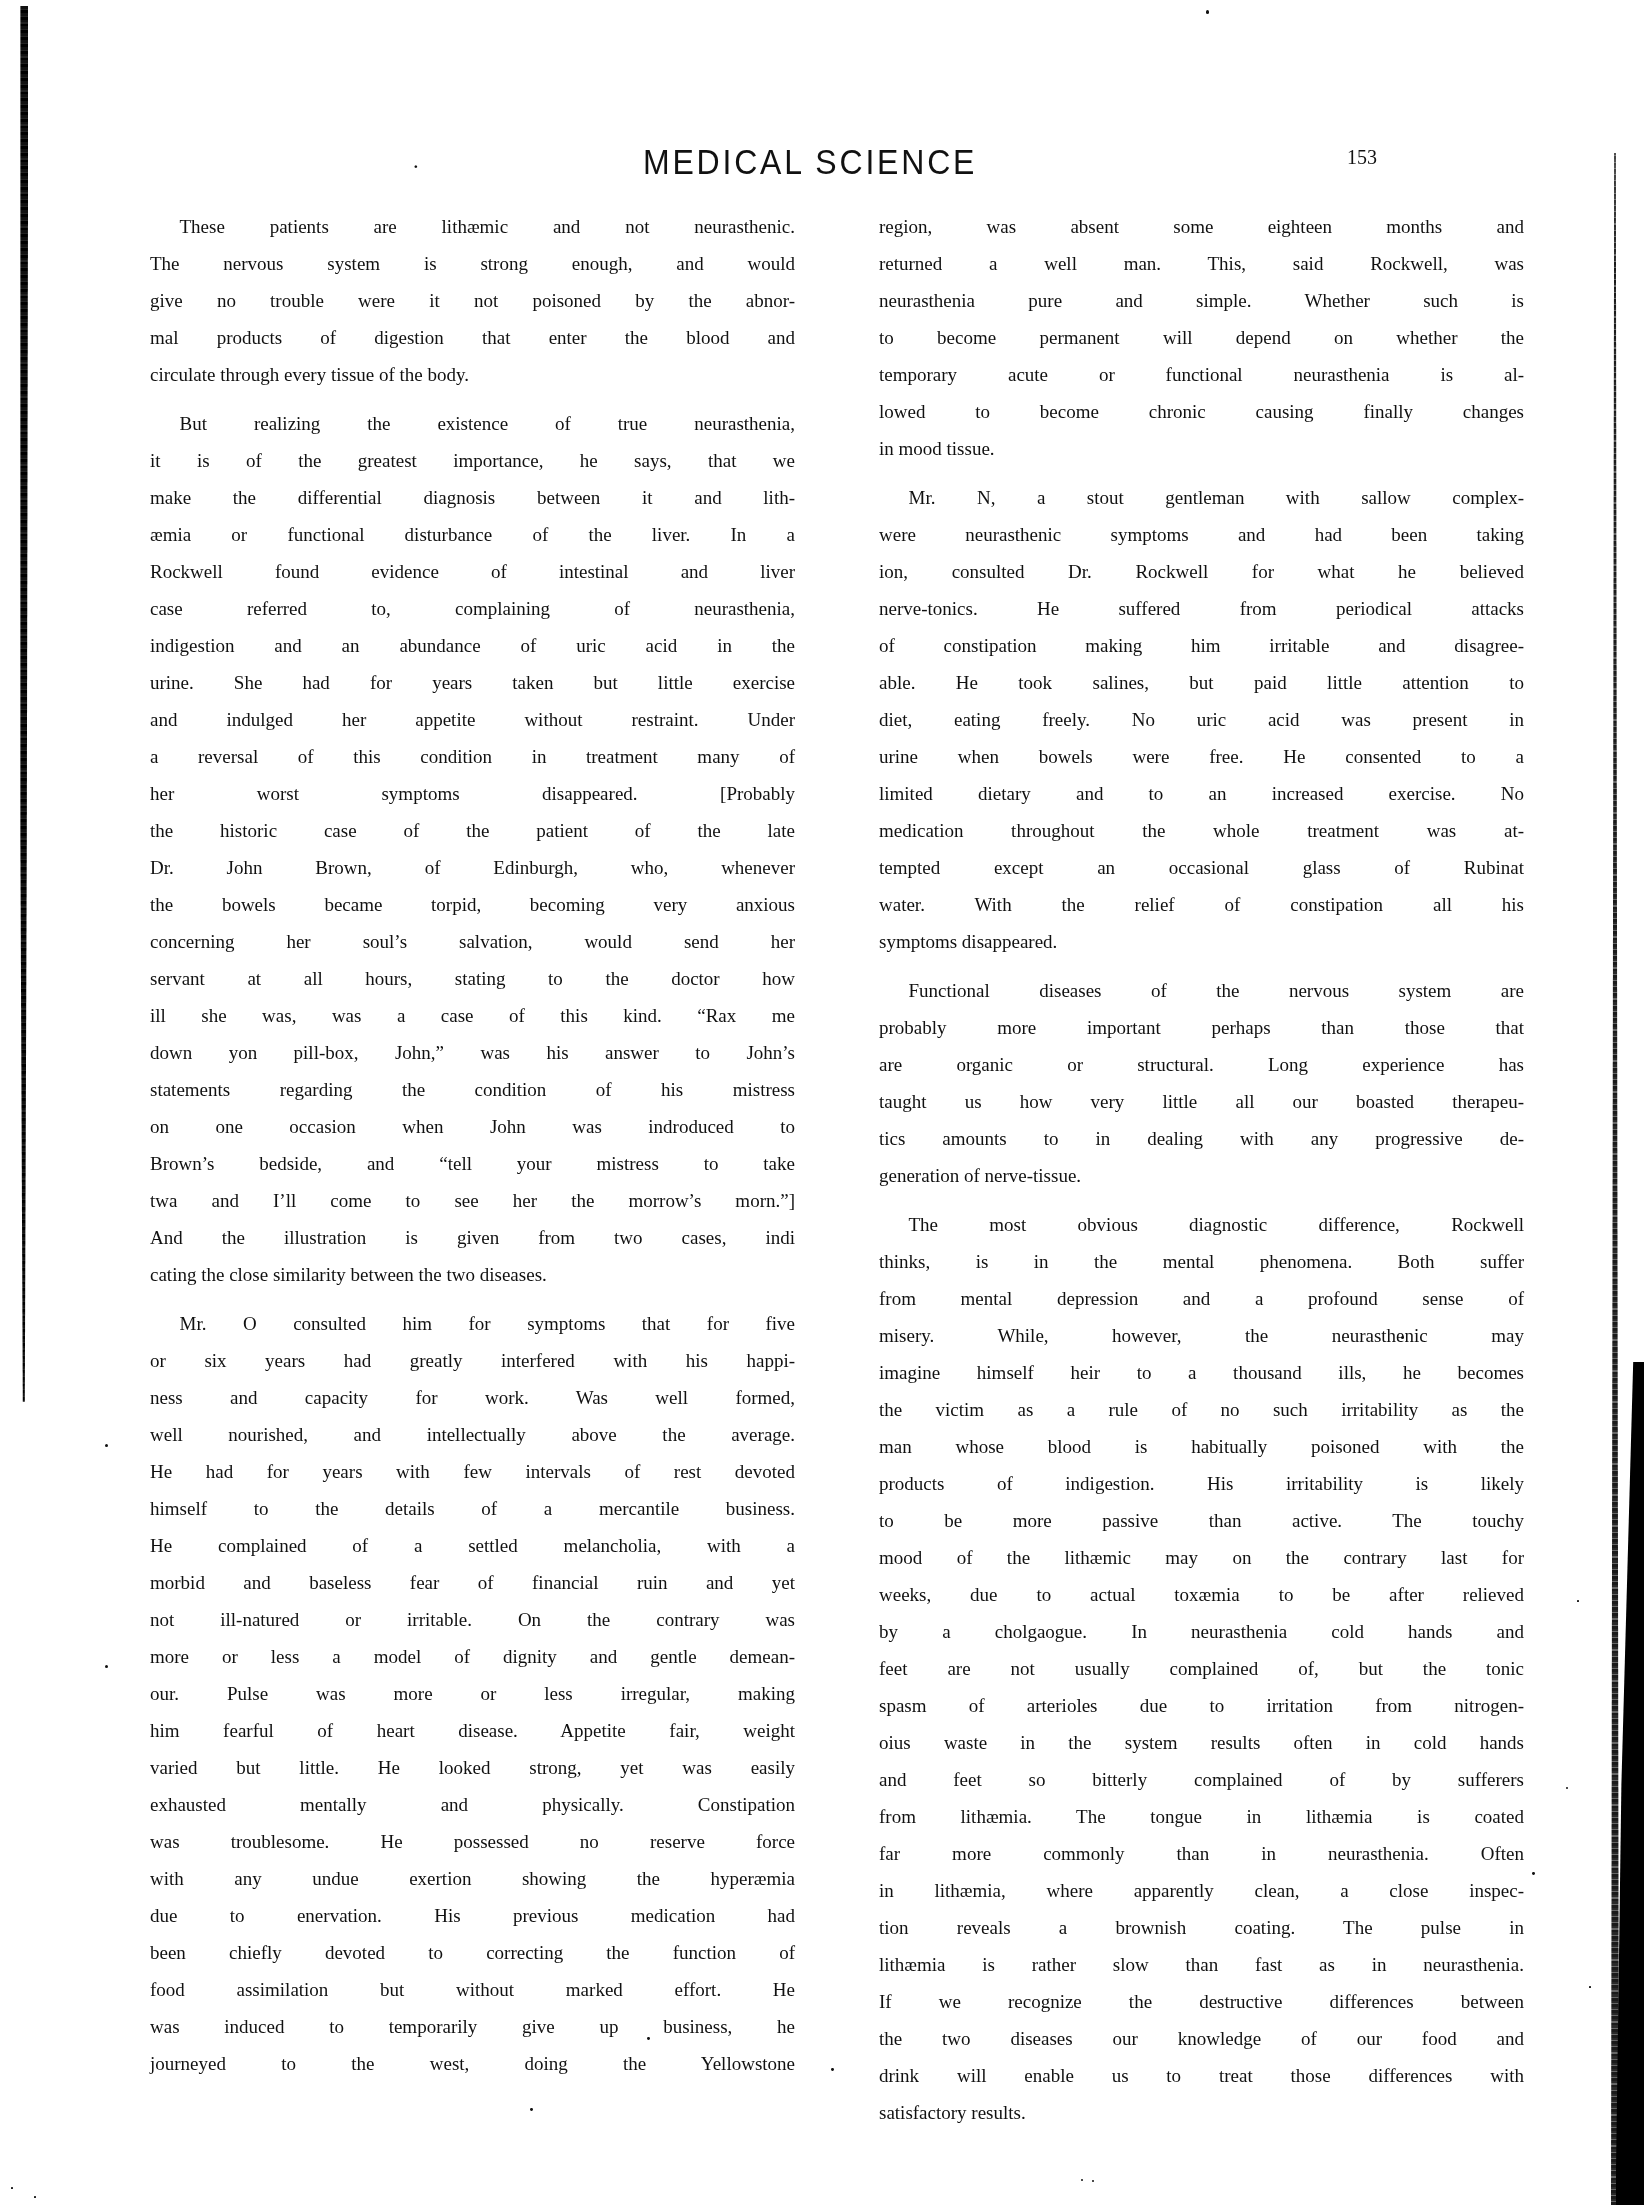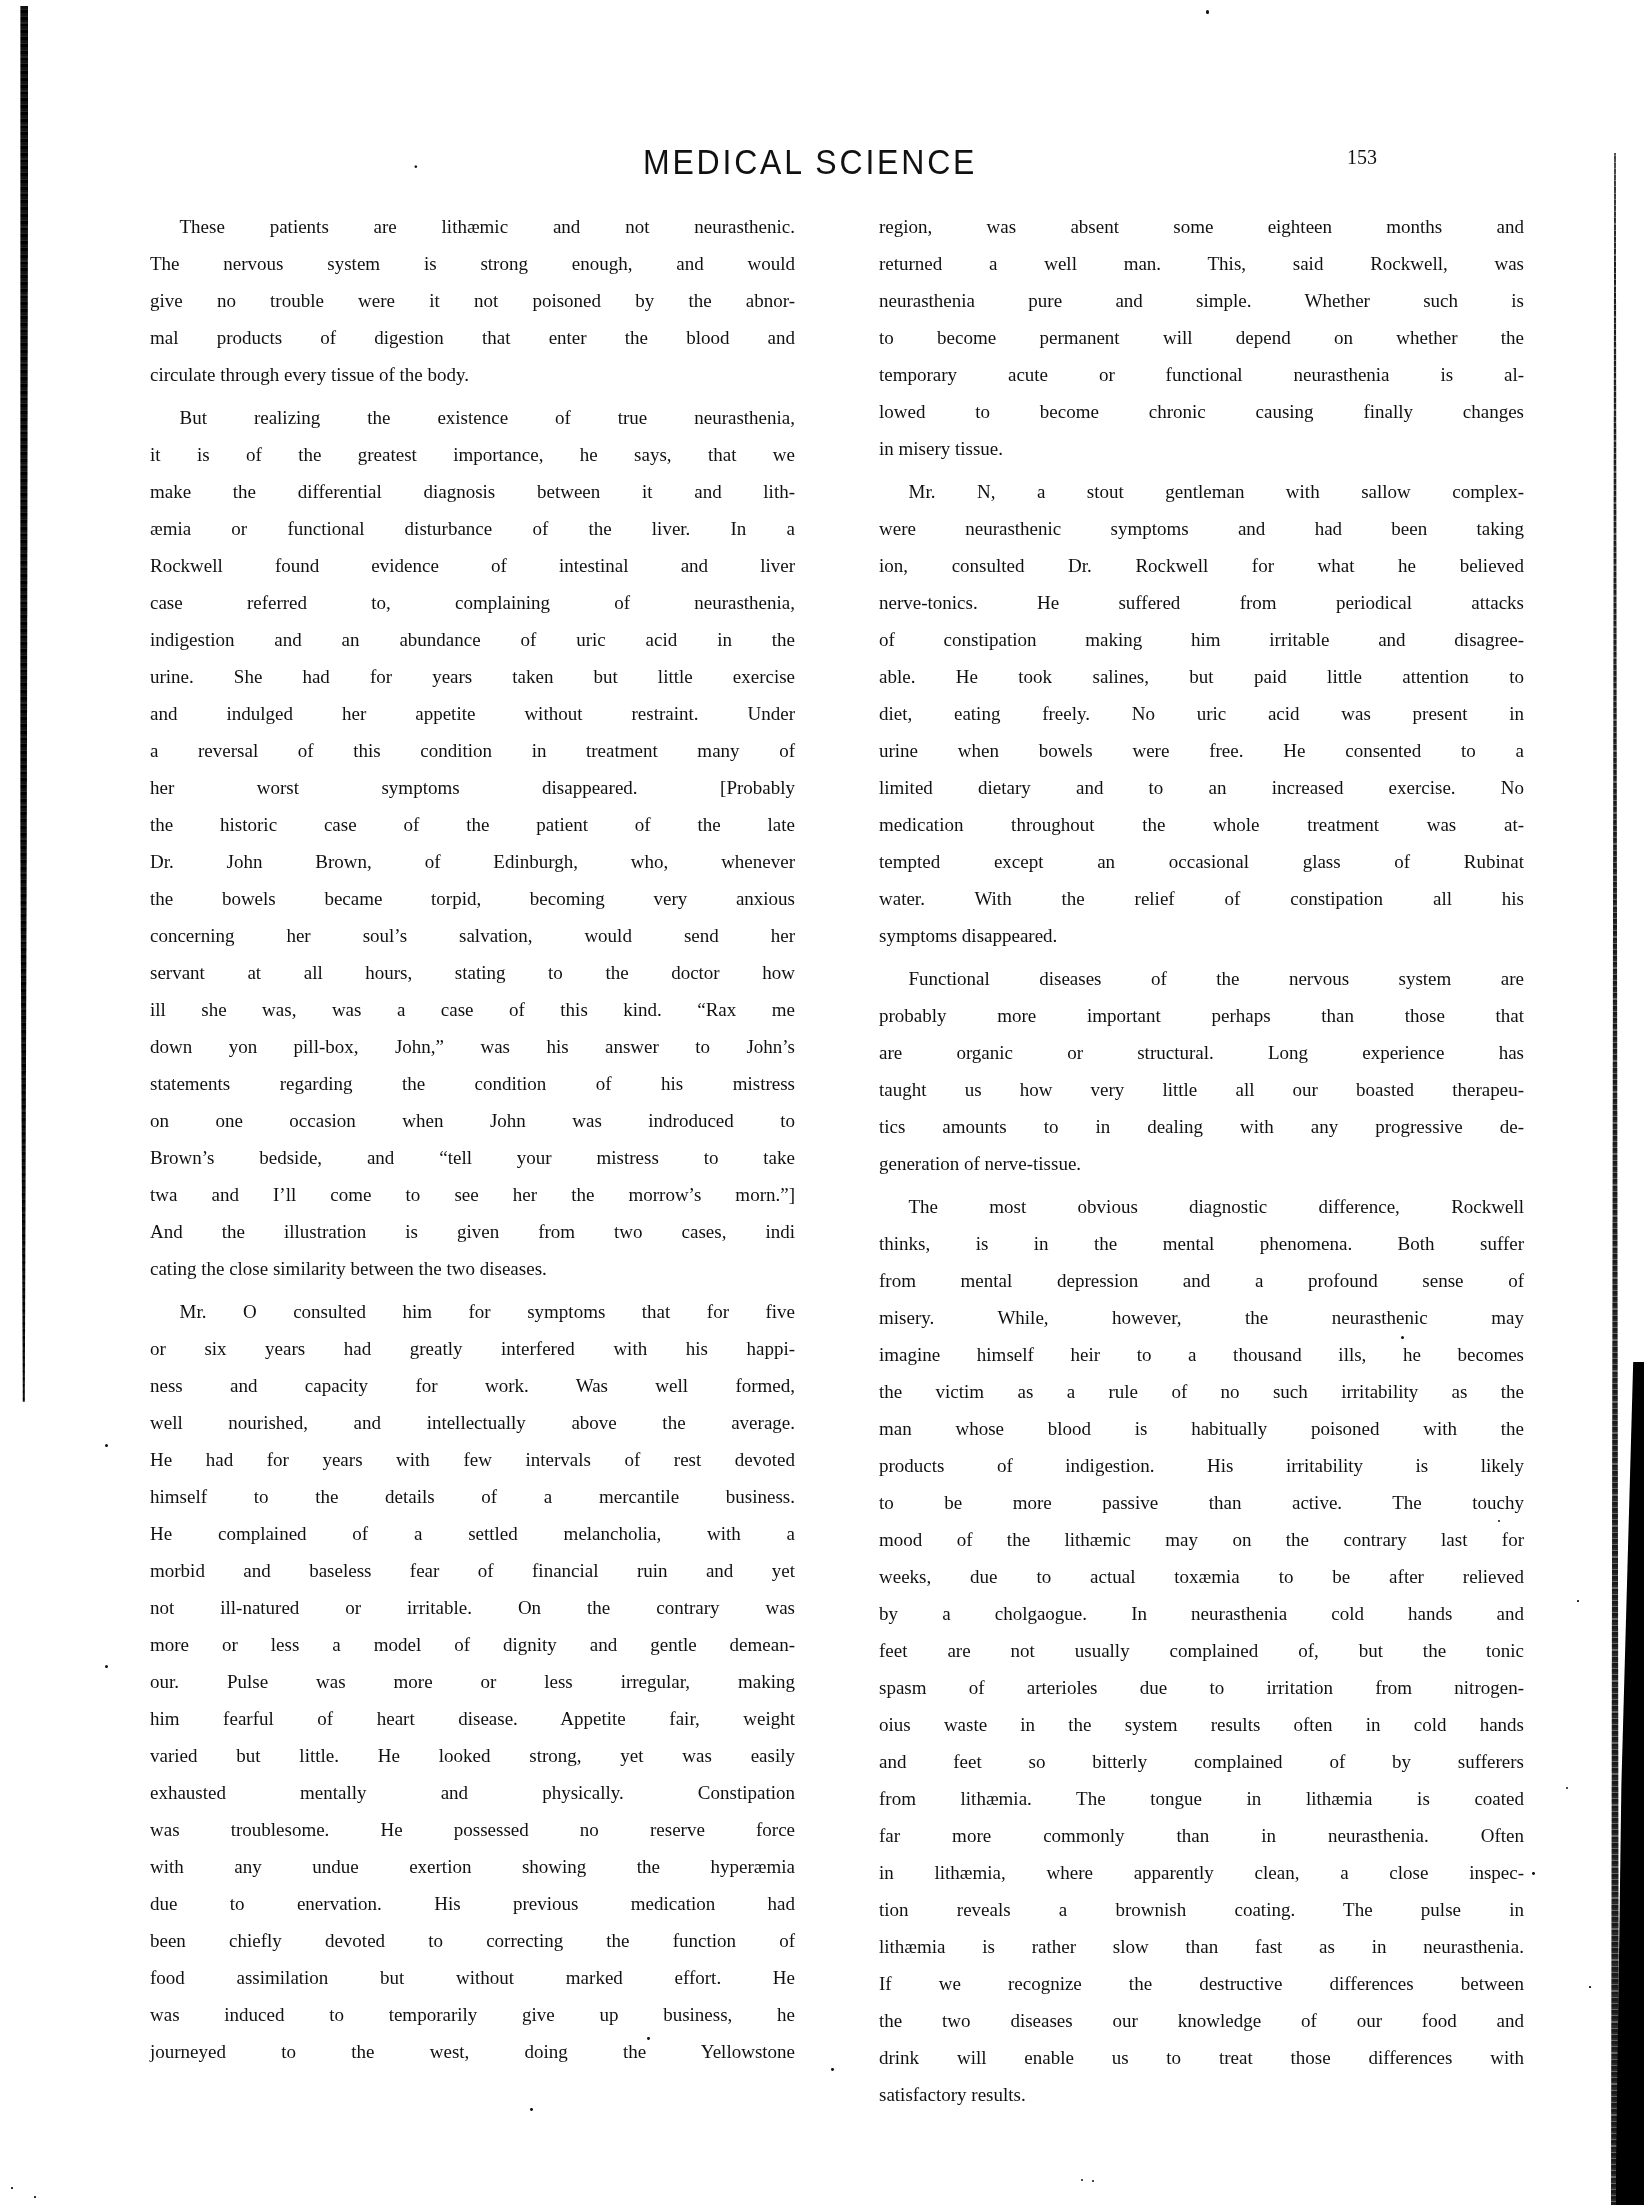--- a/index.html
+++ b/index.html
@@ -40,21 +40,21 @@
   }
   .col-left { left: 150px; }
   .col-right { left: 879px; }
   .line {
     display: block; white-space: nowrap; text-align: justify; text-align-last: justify;
     height: 37px; overflow: visible;
   }
   .line.last { text-align-last: left; }
   .line.indent { padding-left: 29.5px; }
   .para { margin: 0; padding: 0; }
-  .para + .para { margin-top: 6px; }
+  .para + .para { margin-top: 12px; }
   .speck { position: absolute; background: #111; border-radius: 50%; }
 </style>
 </head>
 <body>
 
 <div class="binding-left"></div>
 <div class="binding-right-strip"></div>
 <div class="binding-right"></div>
 
 <div>
@@ -122,21 +122,21 @@
     </div>
   </div>
 <div class="column col-right" id="col-right">
     <div class="para">
       <span class="line">region, was absent some eighteen months and</span>
       <span class="line">returned a well man. This, said Rockwell, was</span>
       <span class="line">neurasthenia pure and simple. Whether such is</span>
       <span class="line">to become permanent will depend on whether the</span>
       <span class="line">temporary acute or functional neurasthenia is al-</span>
       <span class="line">lowed to become chronic causing finally changes</span>
-      <span class="line last">in misery tissue.</span>
+      <span class="line last">in mood tissue.</span>
     </div>
     <div class="para">
       <span class="line indent">Mr. N, a stout gentleman with sallow complex-</span>
       <span class="line">were neurasthenic symptoms and had been taking</span>
       <span class="line">ion, consulted Dr. Rockwell for what he believed</span>
       <span class="line">nerve-tonics. He suffered from periodical attacks</span>
       <span class="line">of constipation making him irritable and disagree-</span>
       <span class="line">able. He took salines, but paid little attention to</span>
       <span class="line">diet, eating freely. No uric acid was present in</span>
       <span class="line">urine when bowels were free. He consented to a</span>

